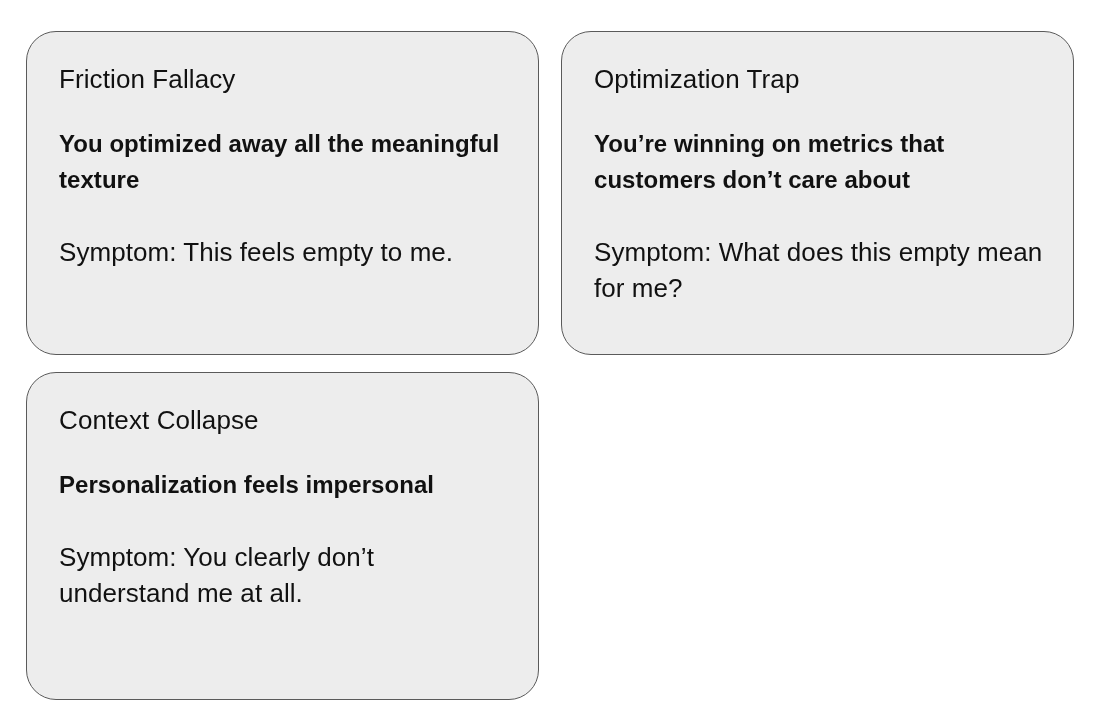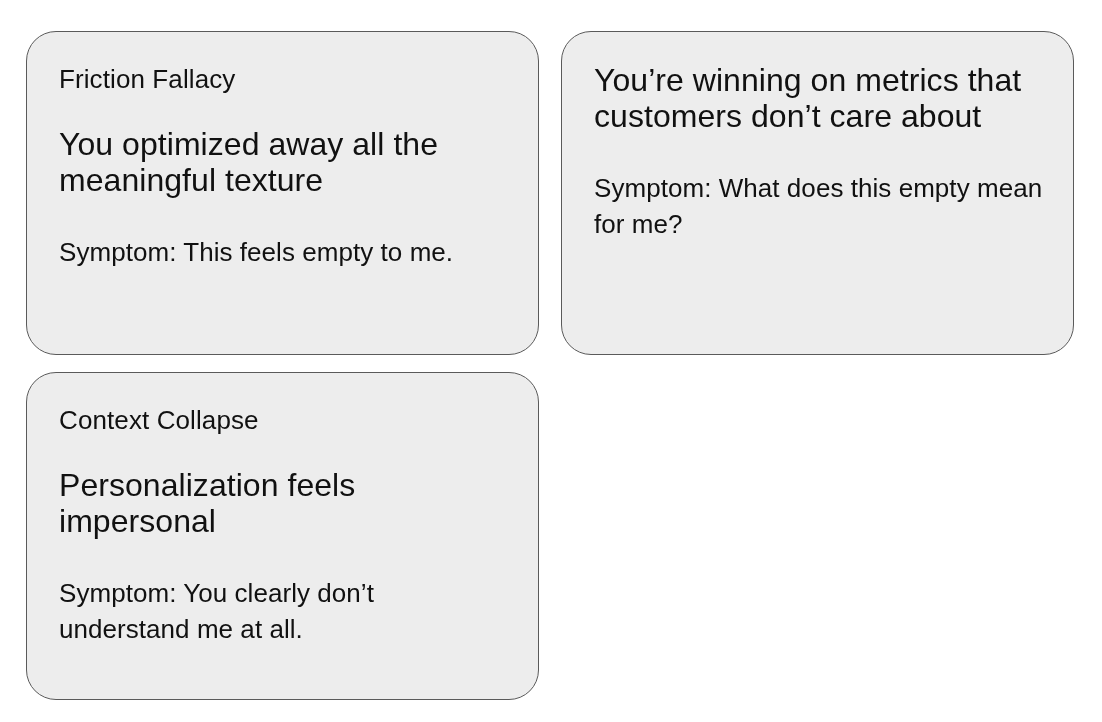--- a/index.html
+++ b/index.html
@@ -42,26 +42,26 @@
   }
   .card-title {
     font-size: 26px;
     line-height: 34px;
     color: #111111;
     letter-spacing: 0.1px;
     margin: 0 0 30px 0;
     font-weight: 400;
   }
   .card-desc {
-    font-size: 32px;
+    font-size: 24px;
     line-height: 36px;
     color: #111111;
     letter-spacing: 0.05px;
     margin: 0 0 36px 0;
-    font-weight: 400;
+    font-weight: 700;
   }
   .card-symptom {
     font-size: 26px;
     line-height: 36px;
     color: #111111;
     letter-spacing: 0.05px;
     margin: 0;
     font-weight: 400;
   }
 </style>
@@ -71,20 +71,21 @@
 <div class="board">
   <div class="grid">
 
     <div class="card">
       <p class="card-title">Friction Fallacy</p>
       <p class="card-desc">You optimized away all the meaningful texture</p>
       <p class="card-symptom">Symptom: This feels empty to me.</p>
     </div>
 
     <div class="card">
+      <p class="card-title">Optimization Trap</p>
       <p class="card-desc">You’re winning on metrics that customers don’t care about</p>
       <p class="card-symptom">Symptom: What does this empty mean for me?</p>
     </div>
 
 
     <div class="card">
       <p class="card-title">Context Collapse</p>
       <p class="card-desc">Personalization feels impersonal</p>
       <p class="card-symptom">Symptom: You clearly don’t understand me at all.</p>
     </div>

